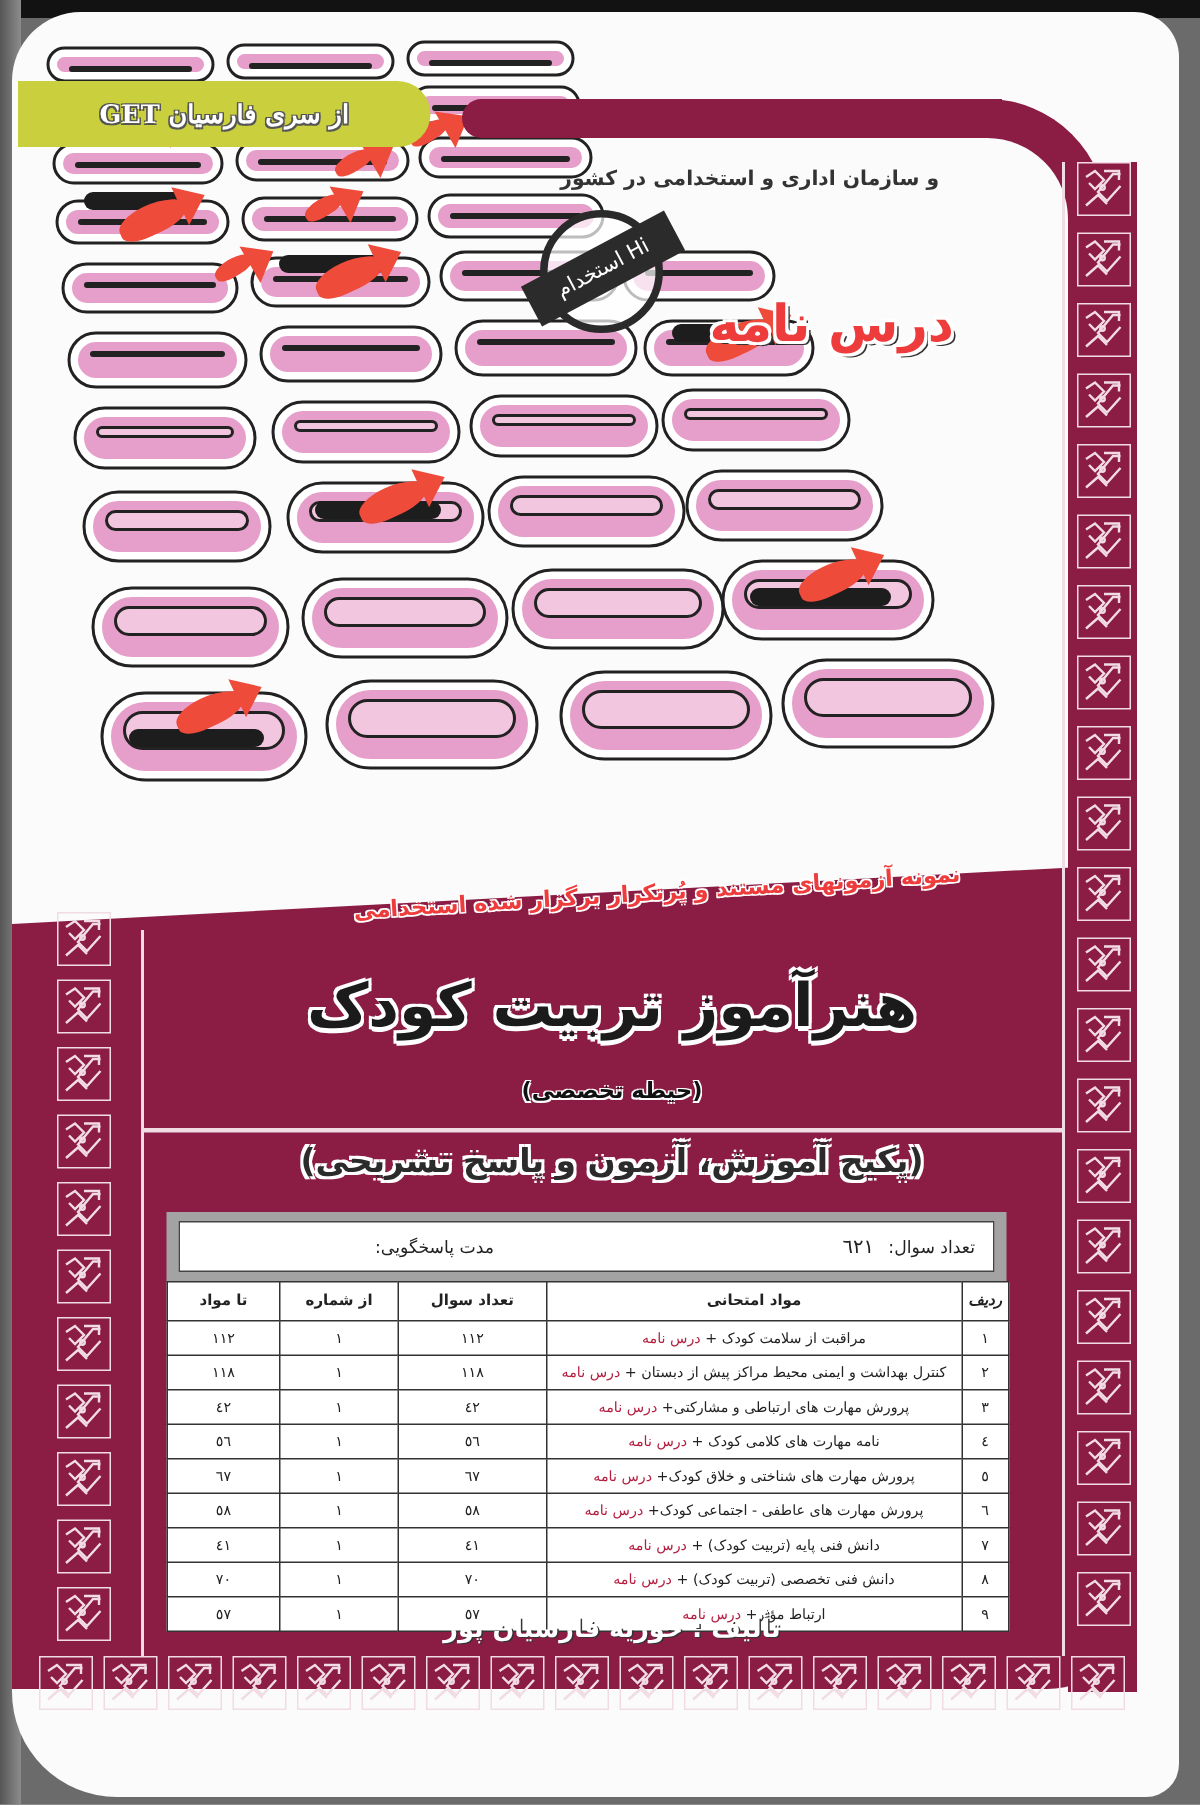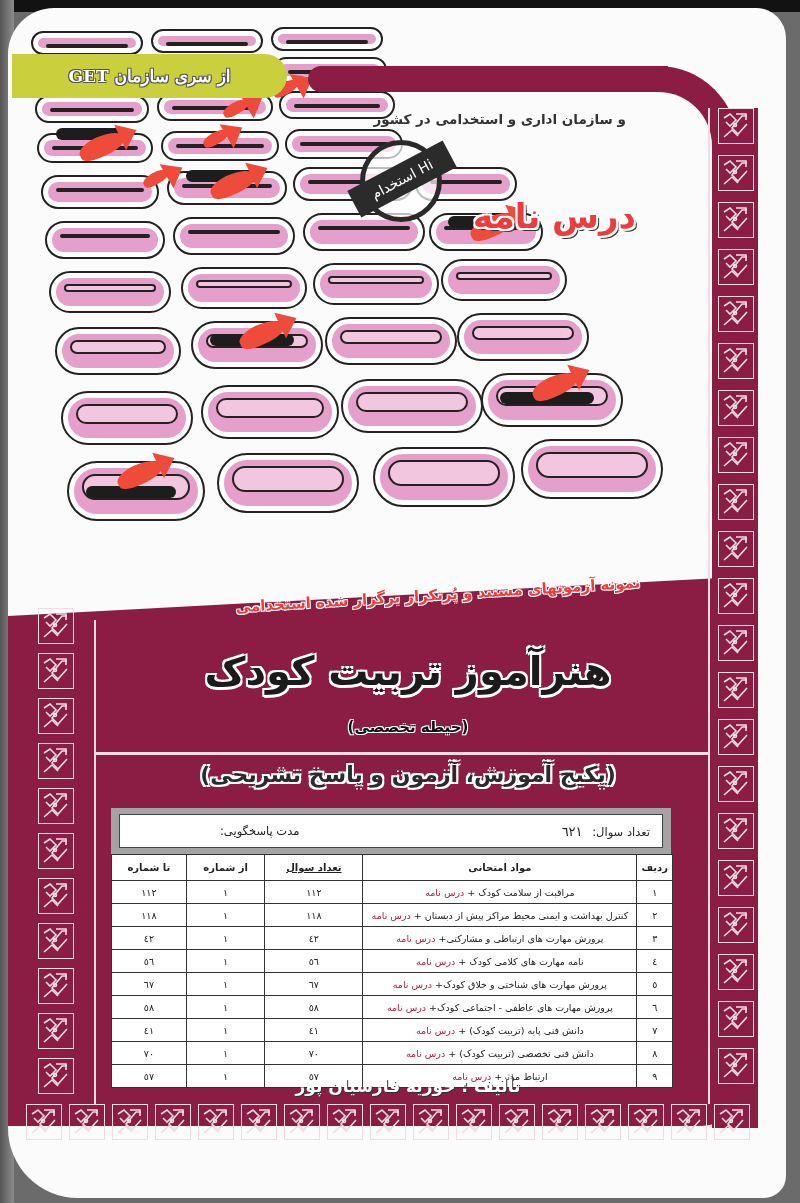--- a/index.html
+++ b/index.html
@@ -92,21 +92,21 @@
   .info-wrap { position: absolute; left: 103px; top: 800px; width: 560px; height: 46px; background: #a3a3a3; padding: 6px 8px; z-index: 4; }
   .info-box { width: 100%; height: 100%; background: #fff; border: 1px solid #444; display: flex; align-items: center; justify-content: space-between; direction: rtl; padding: 0 12px; font-size: 11.5px; color: #222; }
   .info-box .count-val { font-size: 13px; margin-right: 6px; }
 
   
   .exam-table { position: absolute; left: 103px; top: 846px; width: 562px; border-collapse: collapse; direction: rtl; background: #fff; z-index: 4; font-size: 9.5px; color: #222; }
   .exam-table th, .exam-table td { border: 1.5px solid #333; height: 23px; text-align: center; padding: 0 4px; }
   .exam-table th { font-weight: bold; font-size: 10px; height: 26px; }
   .exam-table td.subject { text-align: center; }
   .exam-table td.subject .book { color: #b51e3f; }
-  .col-row { width: 30px; } .col-subj { width: 282px; } .col-count { width: 100px; text-decoration: underline; } .col-from { width: 80px; } .col-to { width: 76px; }
+  .col-row { width: 30px; font-style: italic; } .col-subj { width: 282px; } .col-count { width: 100px; } .col-from { width: 80px; } .col-to { width: 76px; }
 
   .author { position: absolute; left: 200px; top: 1068px; width: 400px; text-align: center; direction: rtl; font-size: 17px; font-weight: bold; color: #fff;
     text-shadow: 1px 1px 0 #333; z-index: 4; }
 </style>
 </head>
 <body>
 
 <div class="top-shadow"></div>
 <div class="left-edge"></div>
 
@@ -724,21 +724,21 @@
           <path d="M25 4 L20 4 L10 16 L16 22 L25 12"></path>
           <path d="M2 25 L10 18 L16 24"></path>
           <path d="M14 2 L24 2 L24 8"></path>
           <circle cx="13" cy="13" r="1.5"></circle>
         </svg>
       </div>
     </div>
   <div class="rule-v" style="left:86px; top:612px; height:484px; z-index:3;"></div>
   <div class="rule-v" style="left:700px; top:100px; height:996px; z-index:3;"></div>
 
-  <div class="series-badge">از سری سازمان GET</div>
+  <div class="series-badge">از سری فارسیان GET</div>
 
   <div class="tagline">
     <div style="padding-right:50px;">و سازمان اداری و استخدامی در کشور</div>
   </div>
 
   <div class="stamp"></div>
   <div class="stamp-band">Hi استخدام</div>
 
   <div class="brand-title">درس نامه</div>
 
@@ -747,32 +747,32 @@
   <div class="book-field">(حیطه تخصصی)</div>
   <div class="divider"></div>
   <div class="package-line">(پکیج آموزش، آزمون و پاسخ تشریحی)</div>
 
   <div class="info-wrap">
     <div class="info-box">
       <span>
         <span>تعداد سوال:</span>
         <span class="count-val">٦٢١</span>
       </span>
-      <span style="margin-left:88px;">مدت پاسخگویی:</span>
+      <span style="margin-left:118px;">مدت پاسخگویی:</span>
     </div>
   </div>
 
   <table class="exam-table">
     <thead>
       <tr>
         <th class="col-row">ردیف</th>
         <th class="col-subj">مواد امتحانی</th>
         <th class="col-count">تعداد سوال</th>
         <th class="col-from">از شماره</th>
-        <th class="col-to">تا شماره</th>
+        <th class="col-to">تا مواد</th>
       </tr>
     </thead>
     <tbody id="tbody">
         <tr>
           <td>١</td>
           <td class="subject"><span>مراقبت از سلامت کودک + </span><span class="book">درس نامه</span></td>
           <td>١١٢</td>
           <td>١</td>
           <td>١١٢</td>
         </tr>

